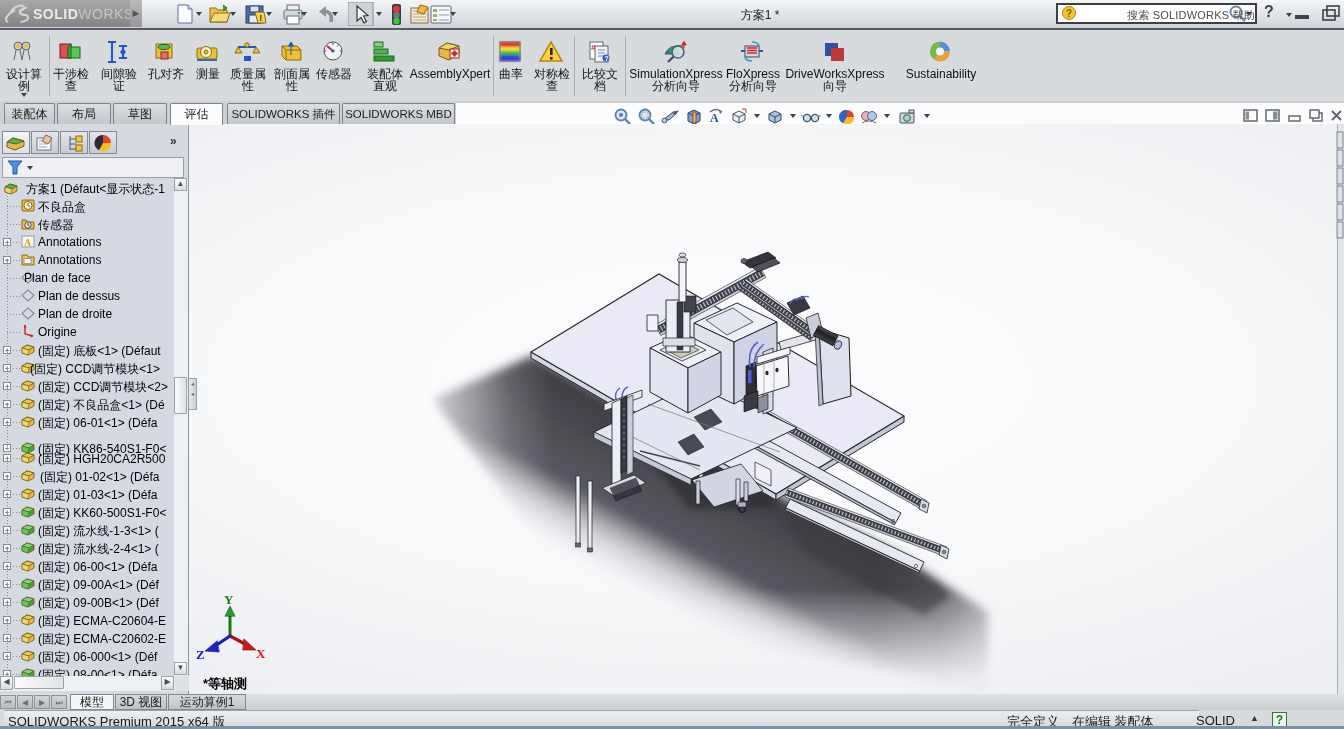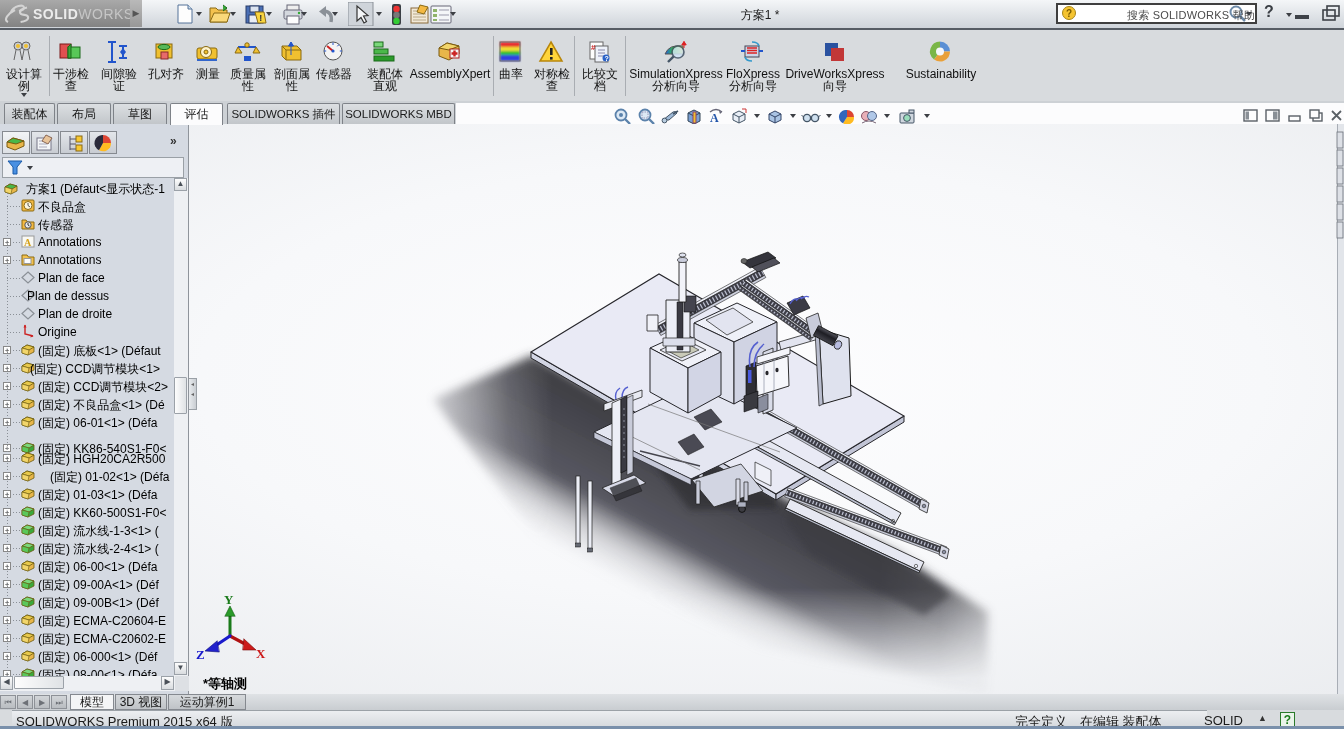--- a/index.html
+++ b/index.html
@@ -41,21 +41,21 @@
 #splitter{position:absolute;left:189px;top:378px;width:8px;height:32px;background:linear-gradient(90deg,#e8ebee,#c9cdd2);border:1px solid #9aa0a6;border-left:none;font-size:6px;color:#666;line-height:10px;text-align:center;}
 
 #viewport{position:absolute;left:189px;top:124px;width:1155px;height:570px;background:radial-gradient(ellipse 115% 95% at 47% 45%, #fdfdfe 0%, #f7f8fa 40%, #e9ebee 80%, #e3e5e8 100%);}
 #axistext{position:absolute;left:203px;top:675px;font-size:13px;font-weight:bold;color:#000;}
 
 #btabs{position:absolute;left:0;top:694px;width:1344px;height:16px;background:linear-gradient(#dfe2e5,#c9cdd1);}
 .btab{position:absolute;top:0;height:16px;background:linear-gradient(#d6d9dc,#bfc3c7);border:1px solid #85898f;font-size:12px;text-align:center;line-height:15px;color:#1a1a1a;}
 .btab.active{background:#f4f5f6;}
 .bnav{position:absolute;top:1px;width:16px;height:14px;background:linear-gradient(#d2d5d8,#b9bdc1);border:1px solid #8d9197;color:#6d7177;font-size:8px;line-height:13px;text-align:center;}
 
-#statusbar{position:absolute;left:12px;top:710px;width:1195px;height:19px;background:linear-gradient(#eceef1,#d3d7db);border-top:1px solid #9ba1a7;font-size:13px;color:#1a1a1a;}
+#statusbar{position:absolute;left:4px;top:710px;width:1195px;height:19px;background:linear-gradient(#eceef1,#d3d7db);border-top:1px solid #9ba1a7;font-size:13px;color:#1a1a1a;}
 #statusbottom{position:absolute;left:0;top:726px;width:1344px;height:3px;background:#7a90ab;}
 .sitem{position:absolute;top:2px;}
 </style></head>
 <body>
 <div id="app">
 
   <div id="titlebar">
     <div id="logo">
       <svg width="130" height="27">
         <path d="M8 22 q-3.5 -1.5 -1 -5.5 q2.5 -3.8 8 -6.5" stroke="#d4d4d4" stroke-width="2.2" fill="none"></path>
@@ -614,31 +614,31 @@
           <span class="txt" style="left:38px">Annotations</span>
         </div>
 <div class="trow" style="top:90px;width:176px;overflow:hidden">
           <div style="position:absolute;left:7px;top:9px;width:13px;height:1px;background-image:repeating-linear-gradient(90deg,#8a8f96 0 1px,transparent 1px 3px)"></div>
           <svg width="16" height="15" style="position:absolute;left:20px;top:1px">
             <g transform="translate(1,0)">
               <path d="M7 2 L13 7.5 L7 13 L1 7.5 Z" fill="none" stroke="#8a8f96" stroke-width="1.2"></path>
               <path d="M5 5.5 L9 9.5 M9 5.5 L5 9.5" stroke="#b8bcc2" stroke-width="0.01"></path>
             </g>
           </svg>
-          <span class="txt" style="left:38px">Plan de face</span>
+          <span class="txt" style="left:24px">Plan de face</span>
         </div>
 <div class="trow" style="top:108px;width:176px;overflow:hidden">
           <div style="position:absolute;left:7px;top:9px;width:13px;height:1px;background-image:repeating-linear-gradient(90deg,#8a8f96 0 1px,transparent 1px 3px)"></div>
           <svg width="16" height="15" style="position:absolute;left:20px;top:1px">
             <g transform="translate(1,0)">
               <path d="M7 2 L13 7.5 L7 13 L1 7.5 Z" fill="none" stroke="#8a8f96" stroke-width="1.2"></path>
               <path d="M5 5.5 L9 9.5 M9 5.5 L5 9.5" stroke="#b8bcc2" stroke-width="0.01"></path>
             </g>
           </svg>
-          <span class="txt" style="left:27px">Plan de dessus</span>
+          <span class="txt" style="left:38px">Plan de dessus</span>
         </div>
 <div class="trow" style="top:126px;width:176px;overflow:hidden">
           <div style="position:absolute;left:7px;top:9px;width:13px;height:1px;background-image:repeating-linear-gradient(90deg,#8a8f96 0 1px,transparent 1px 3px)"></div>
           <svg width="16" height="15" style="position:absolute;left:20px;top:1px">
             <g transform="translate(1,0)">
               <path d="M7 2 L13 7.5 L7 13 L1 7.5 Z" fill="none" stroke="#8a8f96" stroke-width="1.2"></path>
               <path d="M5 5.5 L9 9.5 M9 5.5 L5 9.5" stroke="#b8bcc2" stroke-width="0.01"></path>
             </g>
           </svg>
           <span class="txt" style="left:38px">Plan de droite</span>
@@ -741,21 +741,21 @@
 <div class="trow" style="top:288px;width:176px;overflow:hidden">
           <div style="position:absolute;left:7px;top:9px;width:13px;height:1px;background-image:repeating-linear-gradient(90deg,#8a8f96 0 1px,transparent 1px 3px)"></div>
           <div class="texp">+</div>
           <svg width="16" height="15" style="position:absolute;left:20px;top:1px">
             <g transform="translate(1,0)">
 <path d="M1 6 L6 3 L13 5 L13 10 L7 13 L1 11 Z" fill="#e8b64a" stroke="#6a5a10" stroke-width="0.8"></path>
 <path d="M1 6 L6 3 L13 5 L8 8 Z" fill="#e8c84a" stroke="#6a5a10" stroke-width="0.8"></path>
 <path d="M1 6 L8 8 L7 13 L1 11 Z" fill="#f2d56a" stroke="#6a5a10" stroke-width="0.6"></path>
 </g>
           </svg>
-          <span class="txt" style="left:50px">(固定) 01-02&lt;1&gt; (Défa</span>
+          <span class="txt" style="left:40px">(固定) 01-02&lt;1&gt; (Défa</span>
         </div>
 <div class="trow" style="top:306px;width:176px;overflow:hidden">
           <div style="position:absolute;left:7px;top:9px;width:13px;height:1px;background-image:repeating-linear-gradient(90deg,#8a8f96 0 1px,transparent 1px 3px)"></div>
           <div class="texp">+</div>
           <svg width="16" height="15" style="position:absolute;left:20px;top:1px">
             <g transform="translate(1,0)">
 <path d="M1 6 L6 3 L13 5 L13 10 L7 13 L1 11 Z" fill="#e8b64a" stroke="#6a5a10" stroke-width="0.8"></path>
 <path d="M1 6 L6 3 L13 5 L8 8 Z" fill="#e8c84a" stroke="#6a5a10" stroke-width="0.8"></path>
 <path d="M1 6 L8 8 L7 13 L1 11 Z" fill="#f2d56a" stroke="#6a5a10" stroke-width="0.6"></path>
 </g>

